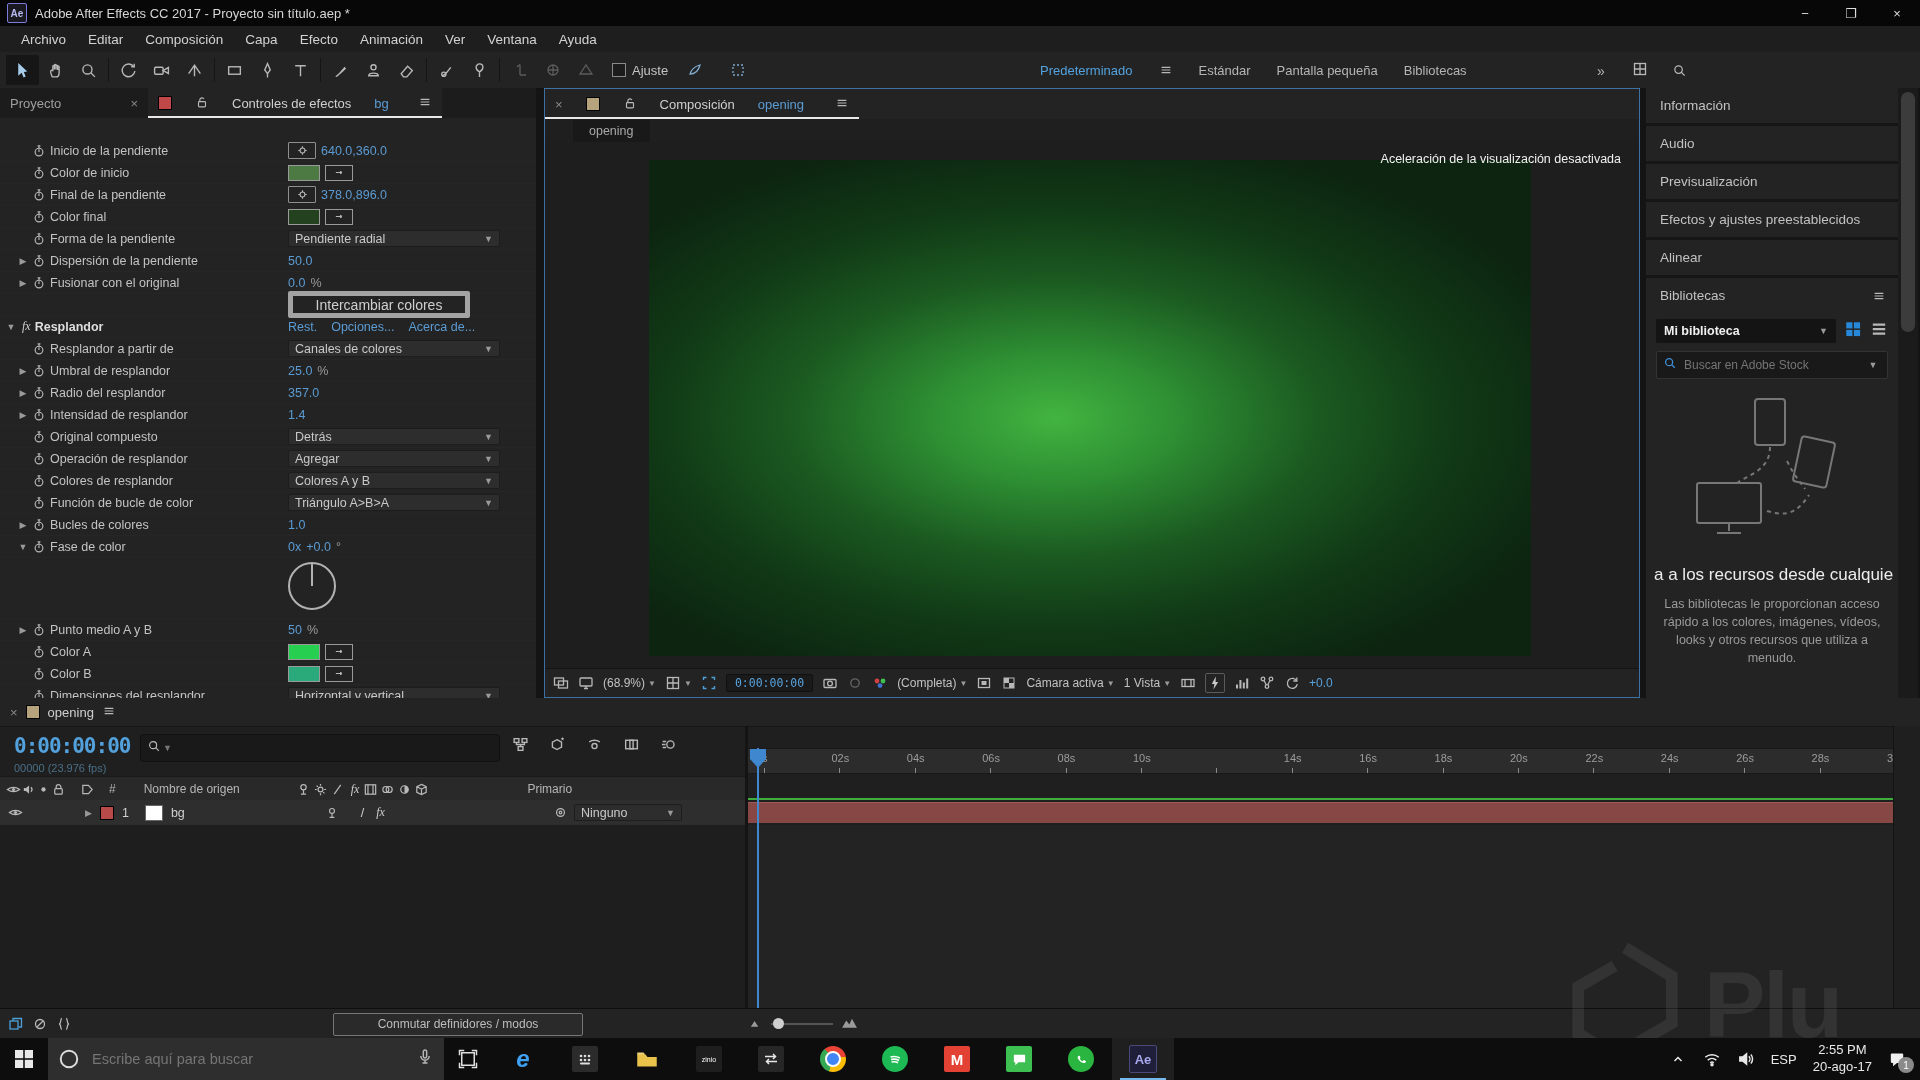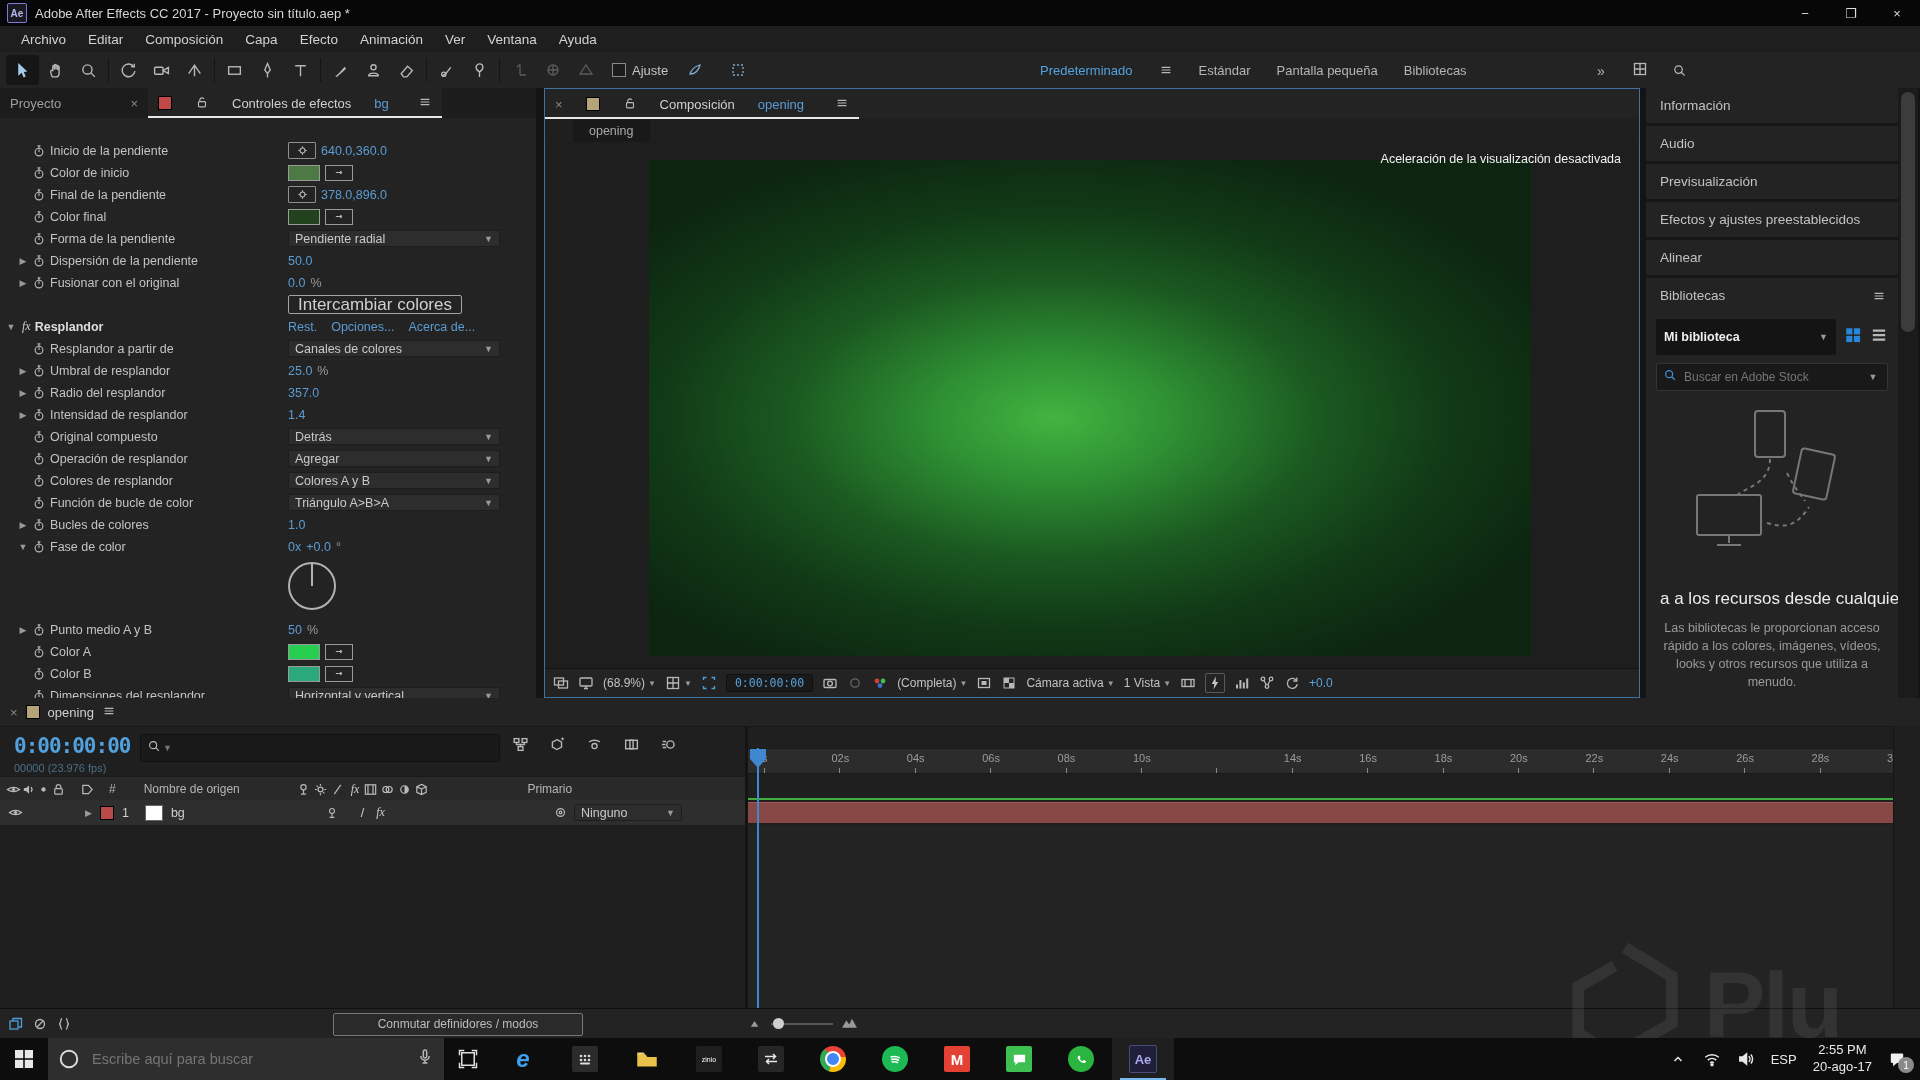--- a/index.html
+++ b/index.html
@@ -49,21 +49,21 @@
   .fx-val{position:absolute;left:288px;display:flex;align-items:center;gap:5px;font-size:12.5px}
   .dd{width:212px;height:17px;background:#2d2d2d;border:1px solid #1d1d1d;border-radius:2px;display:flex;align-items:center;padding:0 6px;box-sizing:border-box;color:#c9c9c9;font-size:12.5px}
   .dd .chev{margin-left:auto;color:#9a9a9a;font-size:9px}
   .xbtn{width:26px;height:15px;border:1px solid #8f8f8f;display:flex;align-items:center;justify-content:center;border-radius:1px}
   .cswatch{width:30px;height:14px;border:1px solid #9a9a9a}
   .rampic{width:26px;height:14px;border:1px solid #9a9a9a;display:flex;align-items:center;justify-content:center}
   .fx-row.hdr .fx-label{font-weight:bold;color:#dedede}
   .fxbadge{font-style:italic;font-size:12px;color:#cfcfcf;margin-left:4px;font-family:"Liberation Serif",serif}
   .linkset{display:flex;gap:14px}
   .linkset span{color:#5b9bd3}
-  .btn-std{min-width:160px;height:17px;border:1px solid #a3a3a3;border-radius:2px;display:flex;align-items:center;justify-content:center;color:#cfcfcf;font-size:17px;padding:0 6px}
+  .btn-std{min-width:160px;height:17px;border:5px solid #a3a3a3;border-radius:2px;display:flex;align-items:center;justify-content:center;color:#cfcfcf;font-size:14px;padding:0 6px}
   .dialrow{height:60px;position:relative;border-bottom:1px solid #262626}
   #dial{position:absolute;left:288px;top:4px;width:44px;height:44px;border:2px solid #b2b2b2;border-radius:50%}
   #dial:after{content:"";position:absolute;left:50%;top:0;width:2px;height:22px;background:#b2b2b2;transform:translateX(-50%)}
   
   #comp-panel{left:544px;top:88px;width:1096px;height:610px;border:1px solid #3c71a2;box-sizing:border-box;background:#1f1f1f}
   #viewer-tab{position:absolute;left:28px;top:31px;height:22px;background:#191919;color:#a8a8a8;font-size:12.5px;display:flex;align-items:center;padding:0 16px}
   #viewer{position:absolute;left:0;top:53px;right:0;bottom:28px;background:#1e1e1e;overflow:hidden}
   #comp-image{position:absolute;left:104px;top:18px;width:882px;height:496px;
     background:radial-gradient(ellipse 62% 58% at 46% 52%,#42b440 0%,#2e9033 22%,#1b5a21 48%,#113a16 72%,#0c2410 100%)}
   #gpu-msg{position:absolute;right:18px;top:10px;color:#f0f0f0;font-size:12.5px}
@@ -71,27 +71,27 @@
   .ct-chev{font-size:8px;color:#9a9a9a;margin-left:3px}
   .ct-item{display:flex;align-items:center}
   .ct-box{background:#1a1a1a;border:1px solid #101010;padding:1px 8px;border-radius:2px;font-family:"DejaVu Sans Mono",monospace;font-size:11.5px;color:#57a2dc}
   .ct-boxed{border:1px solid #5a5a5a;border-radius:2px;padding:1px}
   
   #sidebar{left:1646px;top:88px;width:252px;height:610px;background:#232323}
   .sb-item{height:35px;display:flex;align-items:center;padding-left:14px;font-size:13.5px;color:#c2c2c2;border-bottom:3px solid #161616;background:#232323}
   #lib-head{height:35px;display:flex;align-items:center;padding:0 12px 0 14px;font-size:13.5px;color:#c2c2c2}
   #lib-head .ic{margin-left:auto}
   #mylib-row{display:flex;align-items:center;gap:8px;padding:6px 10px 4px 10px}
-  #mylib-dd{flex:1;height:36px;background:#141414;border-radius:2px;display:flex;align-items:center;padding:0 8px;color:#efefef;font-size:12.5px;font-weight:bold}
+  #mylib-dd{flex:1;height:24px;background:#141414;border-radius:2px;display:flex;align-items:center;padding:0 8px;color:#efefef;font-size:12.5px;font-weight:bold}
   #mylib-dd .chev{margin-left:auto;color:#9a9a9a;font-size:9px}
   #lib-search{margin:4px 10px;height:26px;background:#191919;border:1px solid #333;border-radius:2px;display:flex;align-items:center;padding:0 4px 0 6px;gap:5px}
   #lib-search input{flex:1;background:transparent;border:none;outline:none;color:#8d8d8d;font-size:12px;font-family:"Liberation Sans",sans-serif;min-width:0}
   #lib-search .ddbox{width:20px;height:20px;display:flex;align-items:center;justify-content:center;color:#9a9a9a;font-size:9px}
   #lib-illus{height:176px;display:flex;align-items:center;justify-content:center}
-  #lib-headline{color:#ececec;font-size:17px;white-space:nowrap;overflow:hidden;padding-left:14px;margin-top:18px}
+  #lib-headline{color:#ececec;font-size:17px;white-space:nowrap;overflow:hidden;padding-left:8px;margin-top:6px}
   #lib-body{color:#9a9a9a;font-size:12.5px;text-align:center;padding:10px 16px 0 16px;line-height:1.45}
   #sb-scroll{left:1898px;top:88px;width:20px;height:610px;background:#1b1b1b}
   #sb-thumb{position:absolute;left:3px;top:4px;width:14px;height:240px;background:#3c3c3c;border-radius:7px}
   
   #timeline{left:0;top:698px;width:1920px;height:340px;background:#1f1f1f}
   #tl-tabbar{height:28px;display:flex;align-items:center;gap:8px;padding-left:10px;background:#232323;font-size:13px;color:#cfcfcf;border-bottom:1px solid #161616}
   #tl-timecode{position:absolute;left:14px;top:36px;font-size:21px;font-weight:bold;color:#52a0dc;font-family:"DejaVu Sans Mono",monospace;letter-spacing:-1px}
   #tl-frameinfo{position:absolute;left:14px;top:64px;font-size:11px;color:#4a7087}
   #tl-search{position:absolute;left:140px;top:36px;width:352px;height:26px;background:#191919;border:1px solid #111;border-radius:3px;display:flex;align-items:center;padding-left:6px;gap:2px}
   #tl-icons{position:absolute;left:512px;top:38px;display:flex;gap:20px}

